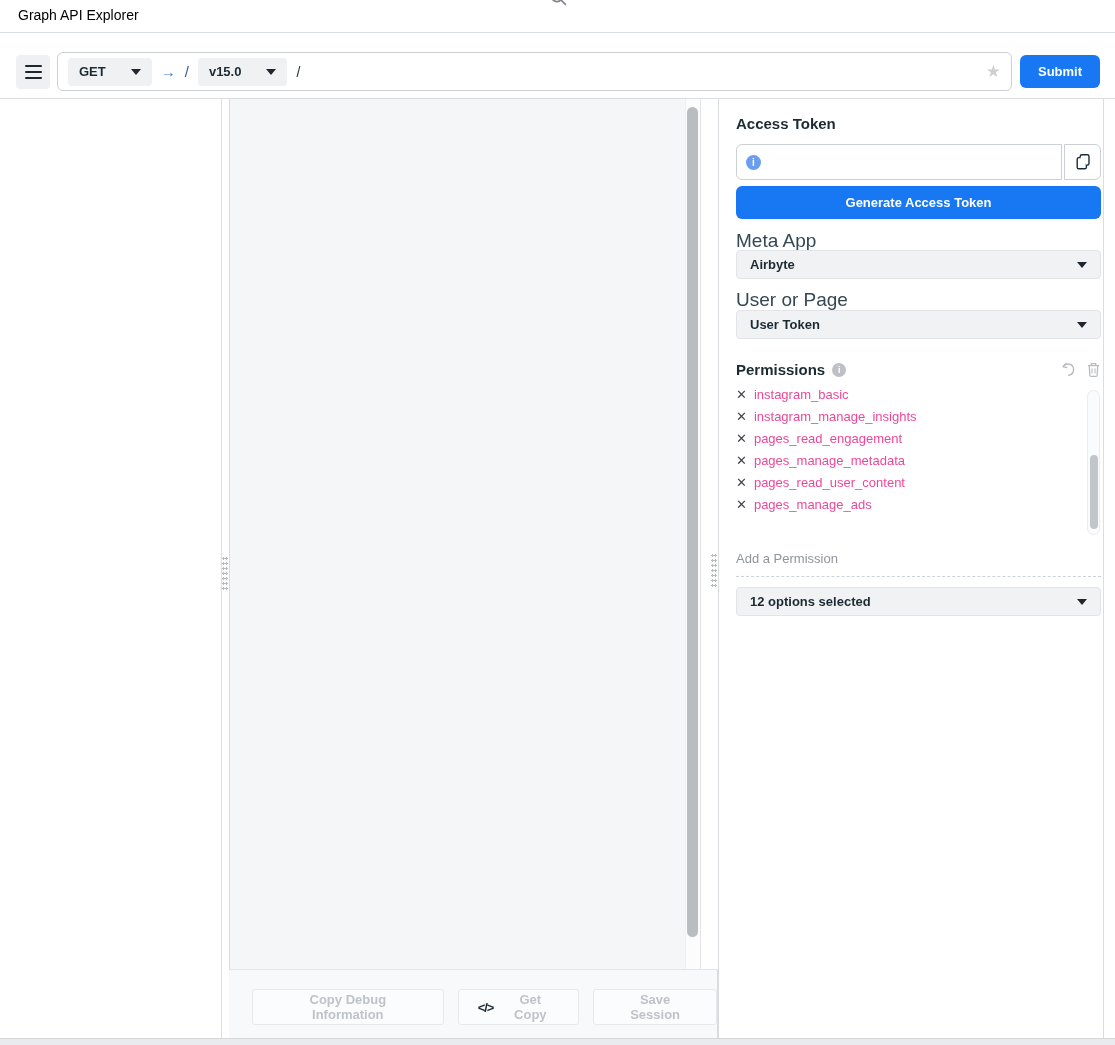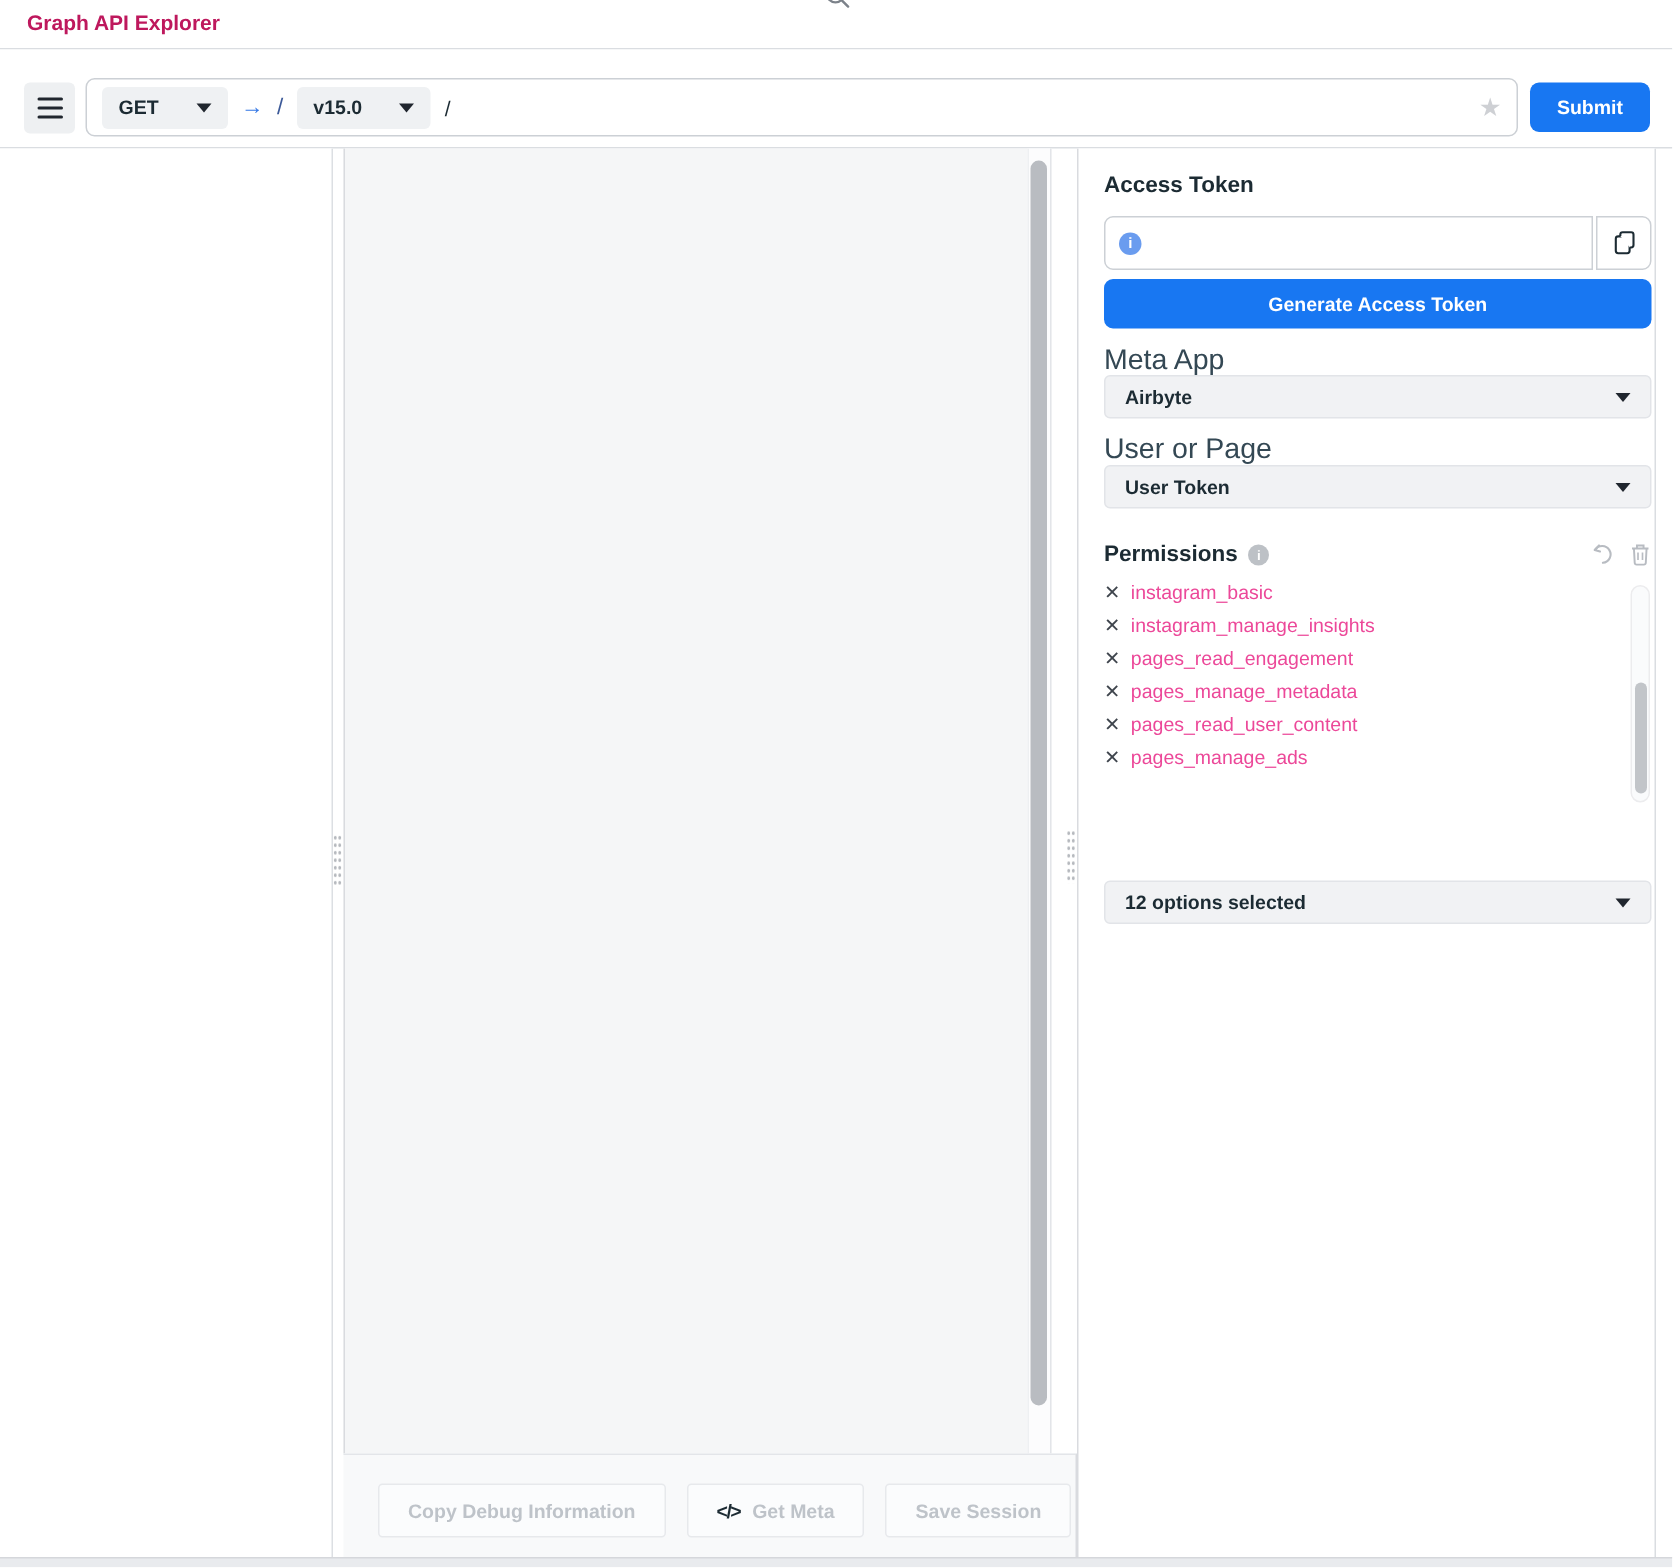--- a/index.html
+++ b/index.html
@@ -3,21 +3,21 @@
 <meta charset="utf-8">
 <style>
   * { margin:0; padding:0; box-sizing:border-box; }
   html,body { background:#fff; }
   body { font-family:"Liberation Sans","DejaVu Sans",sans-serif; color:#1c2b33; }
   .page { position:relative; width:1115px; height:1045px; background:#fff; overflow:hidden; }
 
   
   .app-header { position:absolute; left:0; top:0; width:1115px; height:33px;
     background:#fff; border-bottom:1px solid #dadde1; overflow:hidden; }
-  .app-title { position:absolute; left:18px; top:7px; font-size:14px; font-weight:700; color:#be185d; }
+  .app-title { position:absolute; left:18px; top:7px; font-size:14px; font-weight:400; color:#000000; }
   .search-partial { position:absolute; left:549px; top:-12px; }
 
   
   .toolbar-bg { position:absolute; left:0; top:33px; width:1115px; height:66px; background:#fff; border-bottom:1px solid #dadde1; }
   .menu-btn { position:absolute; left:16px; top:55px; width:34px; height:34px; background:#eef0f2;
     border:none; border-radius:4px; display:flex; flex-direction:column; justify-content:center; align-items:center; gap:4px; cursor:pointer; }
   .menu-btn span { display:block; width:17px; height:2px; background:#20262e; border-radius:1px; }
   .url-bar { position:absolute; left:57px; top:52px; width:955px; height:39px; background:#fff;
     border:1px solid #ccd0d5; border-radius:6px; display:flex; align-items:center; padding:0 10px; gap:9px; }
   .chip { display:inline-flex; align-items:center; gap:25px; height:28px; padding:0 11px; background:#eff1f3;
@@ -136,21 +136,21 @@
     </div>
   </div>
   <div class="grip grip-right"></div>
 
   <div class="mid-footer">
     <button class="footer-btn">
       <span>Copy Debug Information</span>
     </button>
     <button class="footer-btn">
       <span class="code-glyph">&lt;/&gt;</span>
-      <span>Get Meta</span>
+      <span>Get Copy</span>
     </button>
     <button class="footer-btn">
       <span>Save Session</span>
     </button>
   </div>
 
   <div class="right-col">
 
     <div class="rc section-heading" style="left:17px; top:16px;">Access Token</div>
 
@@ -226,20 +226,23 @@
           <div class="perm-row">
     <span class="perm-x">✕</span>
     <span class="perm-label">pages_manage_ads</span>
   </div>
         </div>
     </div>
     <div class="rc perm-scroll-track">
       <div class="perm-scroll-thumb"></div>
     </div>
 
+    <div class="rc add-perm-wrap">
+      <input class="add-perm-input" type="text" placeholder="Add a Permission" style="">
+    </div>
 
     <div class="rc select-box options-select">
       <span>12 options selected</span>
       <span class="caret"></span>
     </div>
   </div>
 
   <div class="bottom-strip"></div>
 </div>
 

